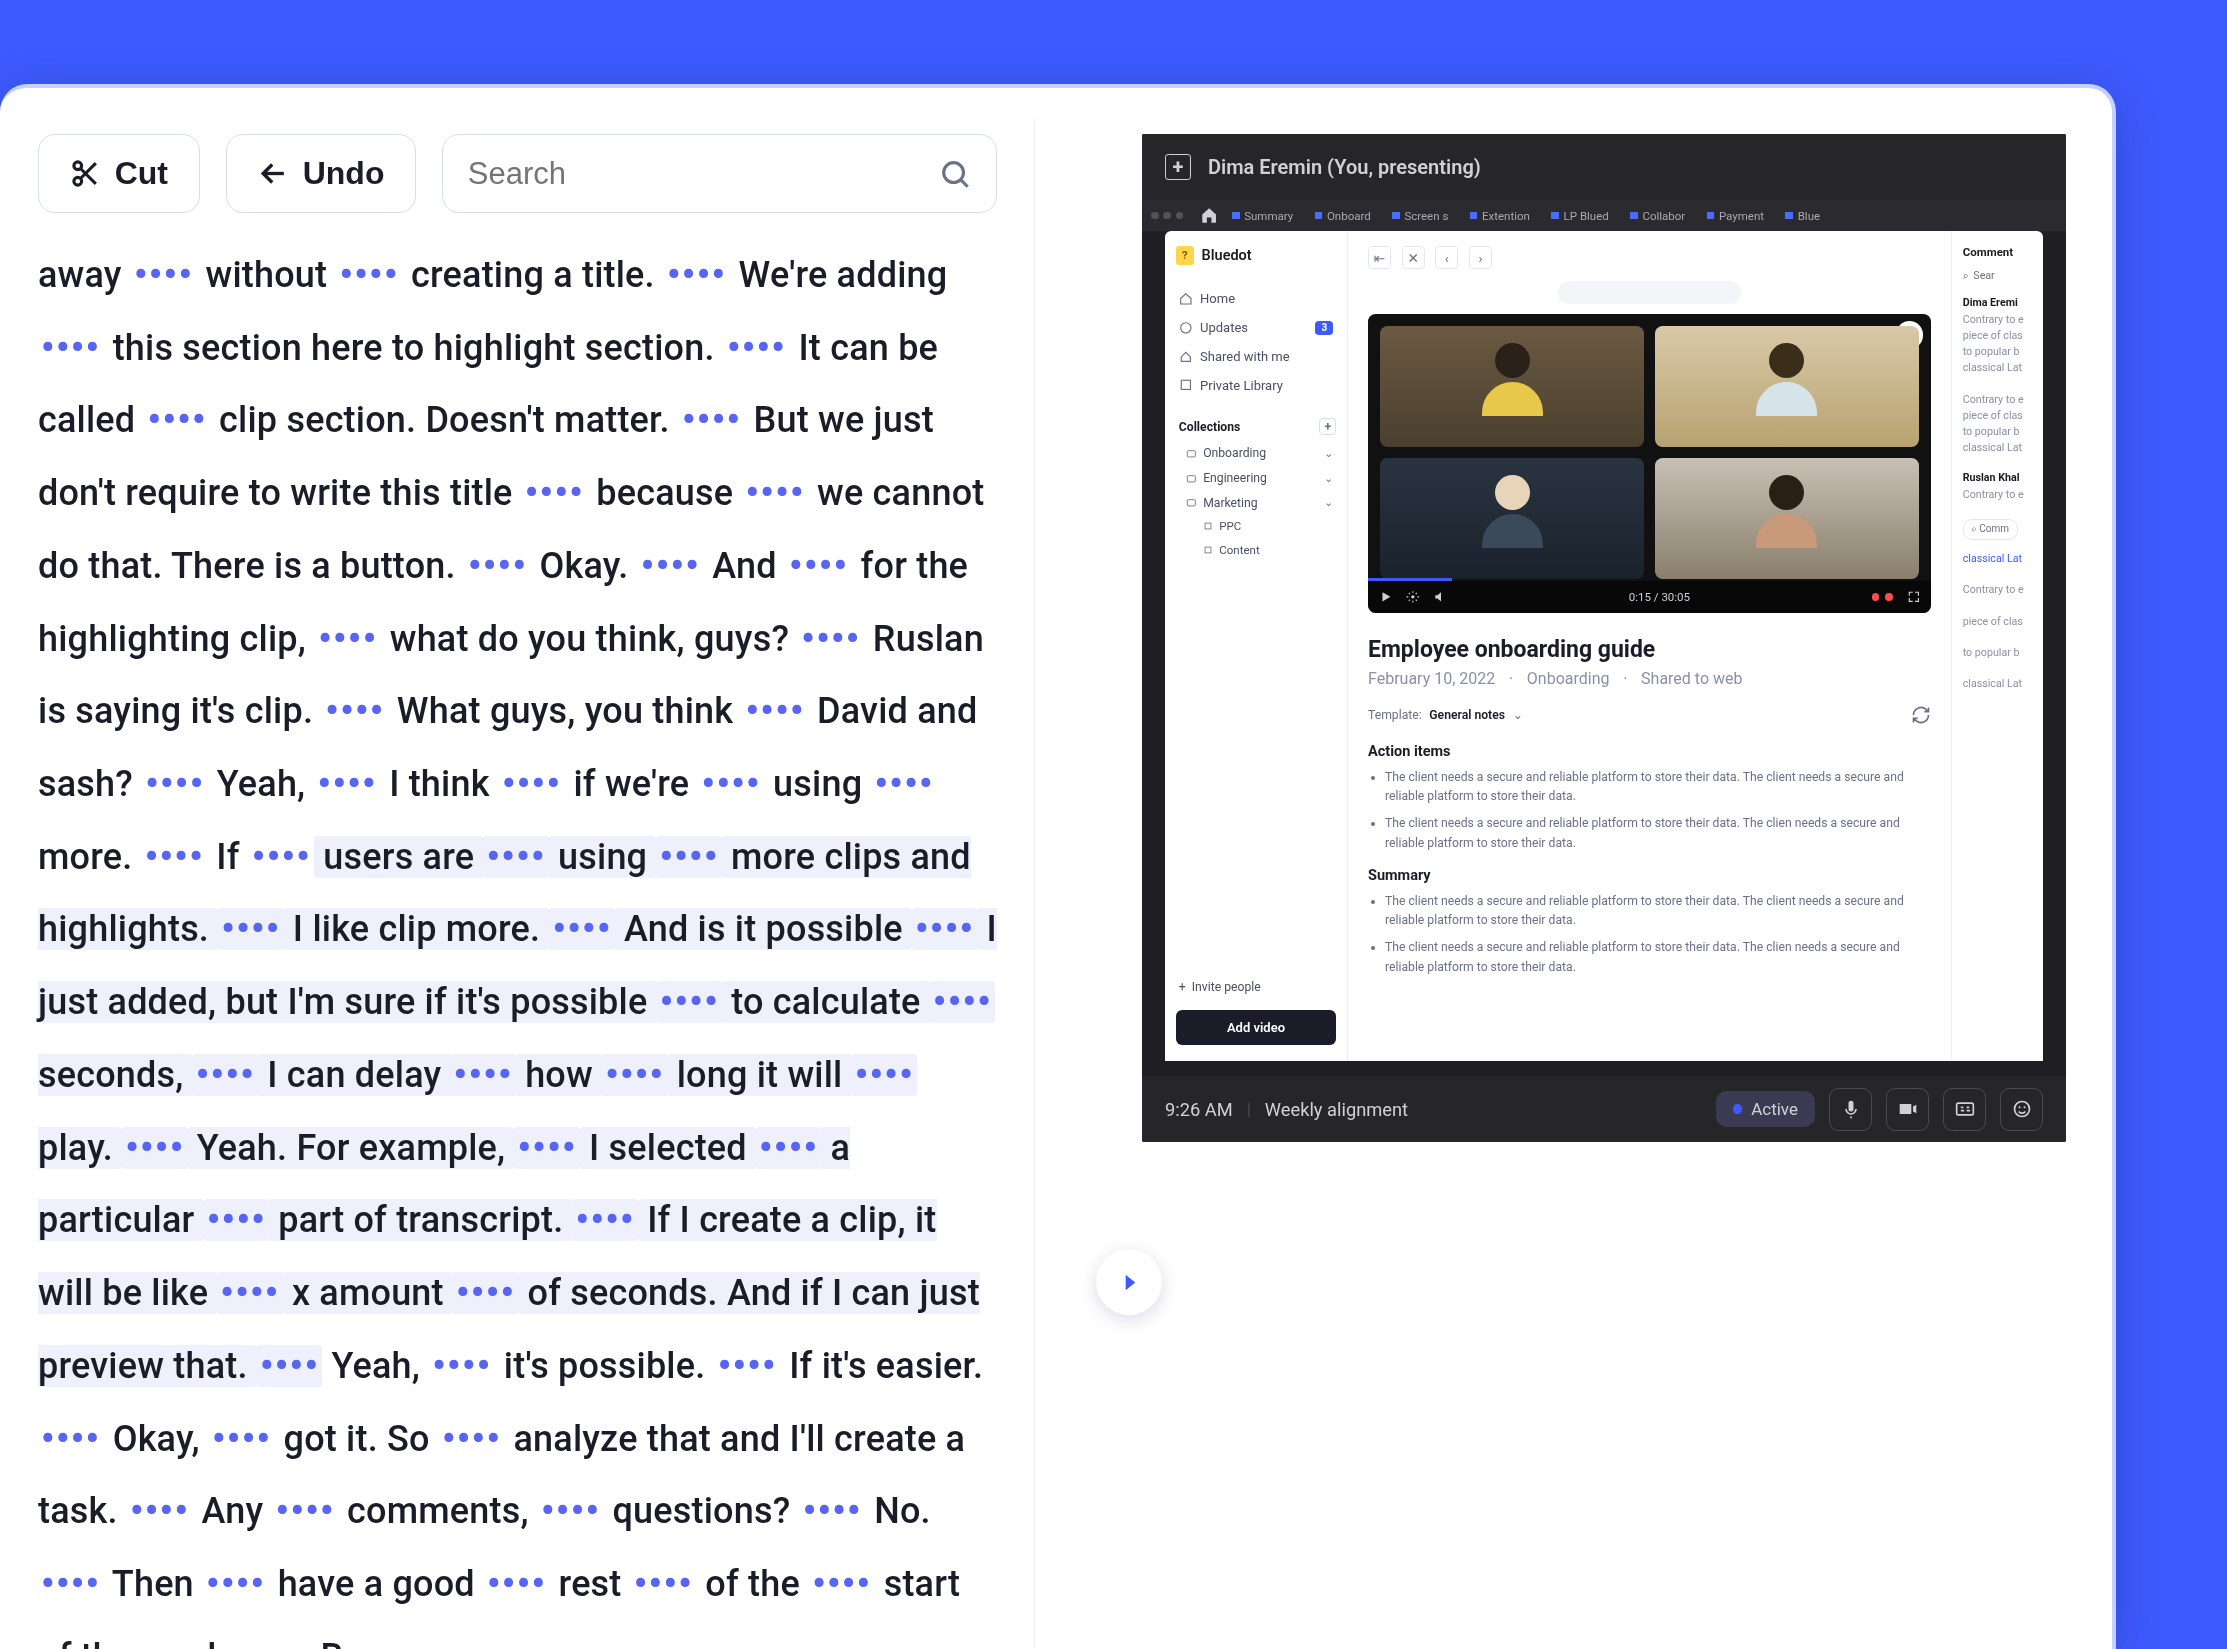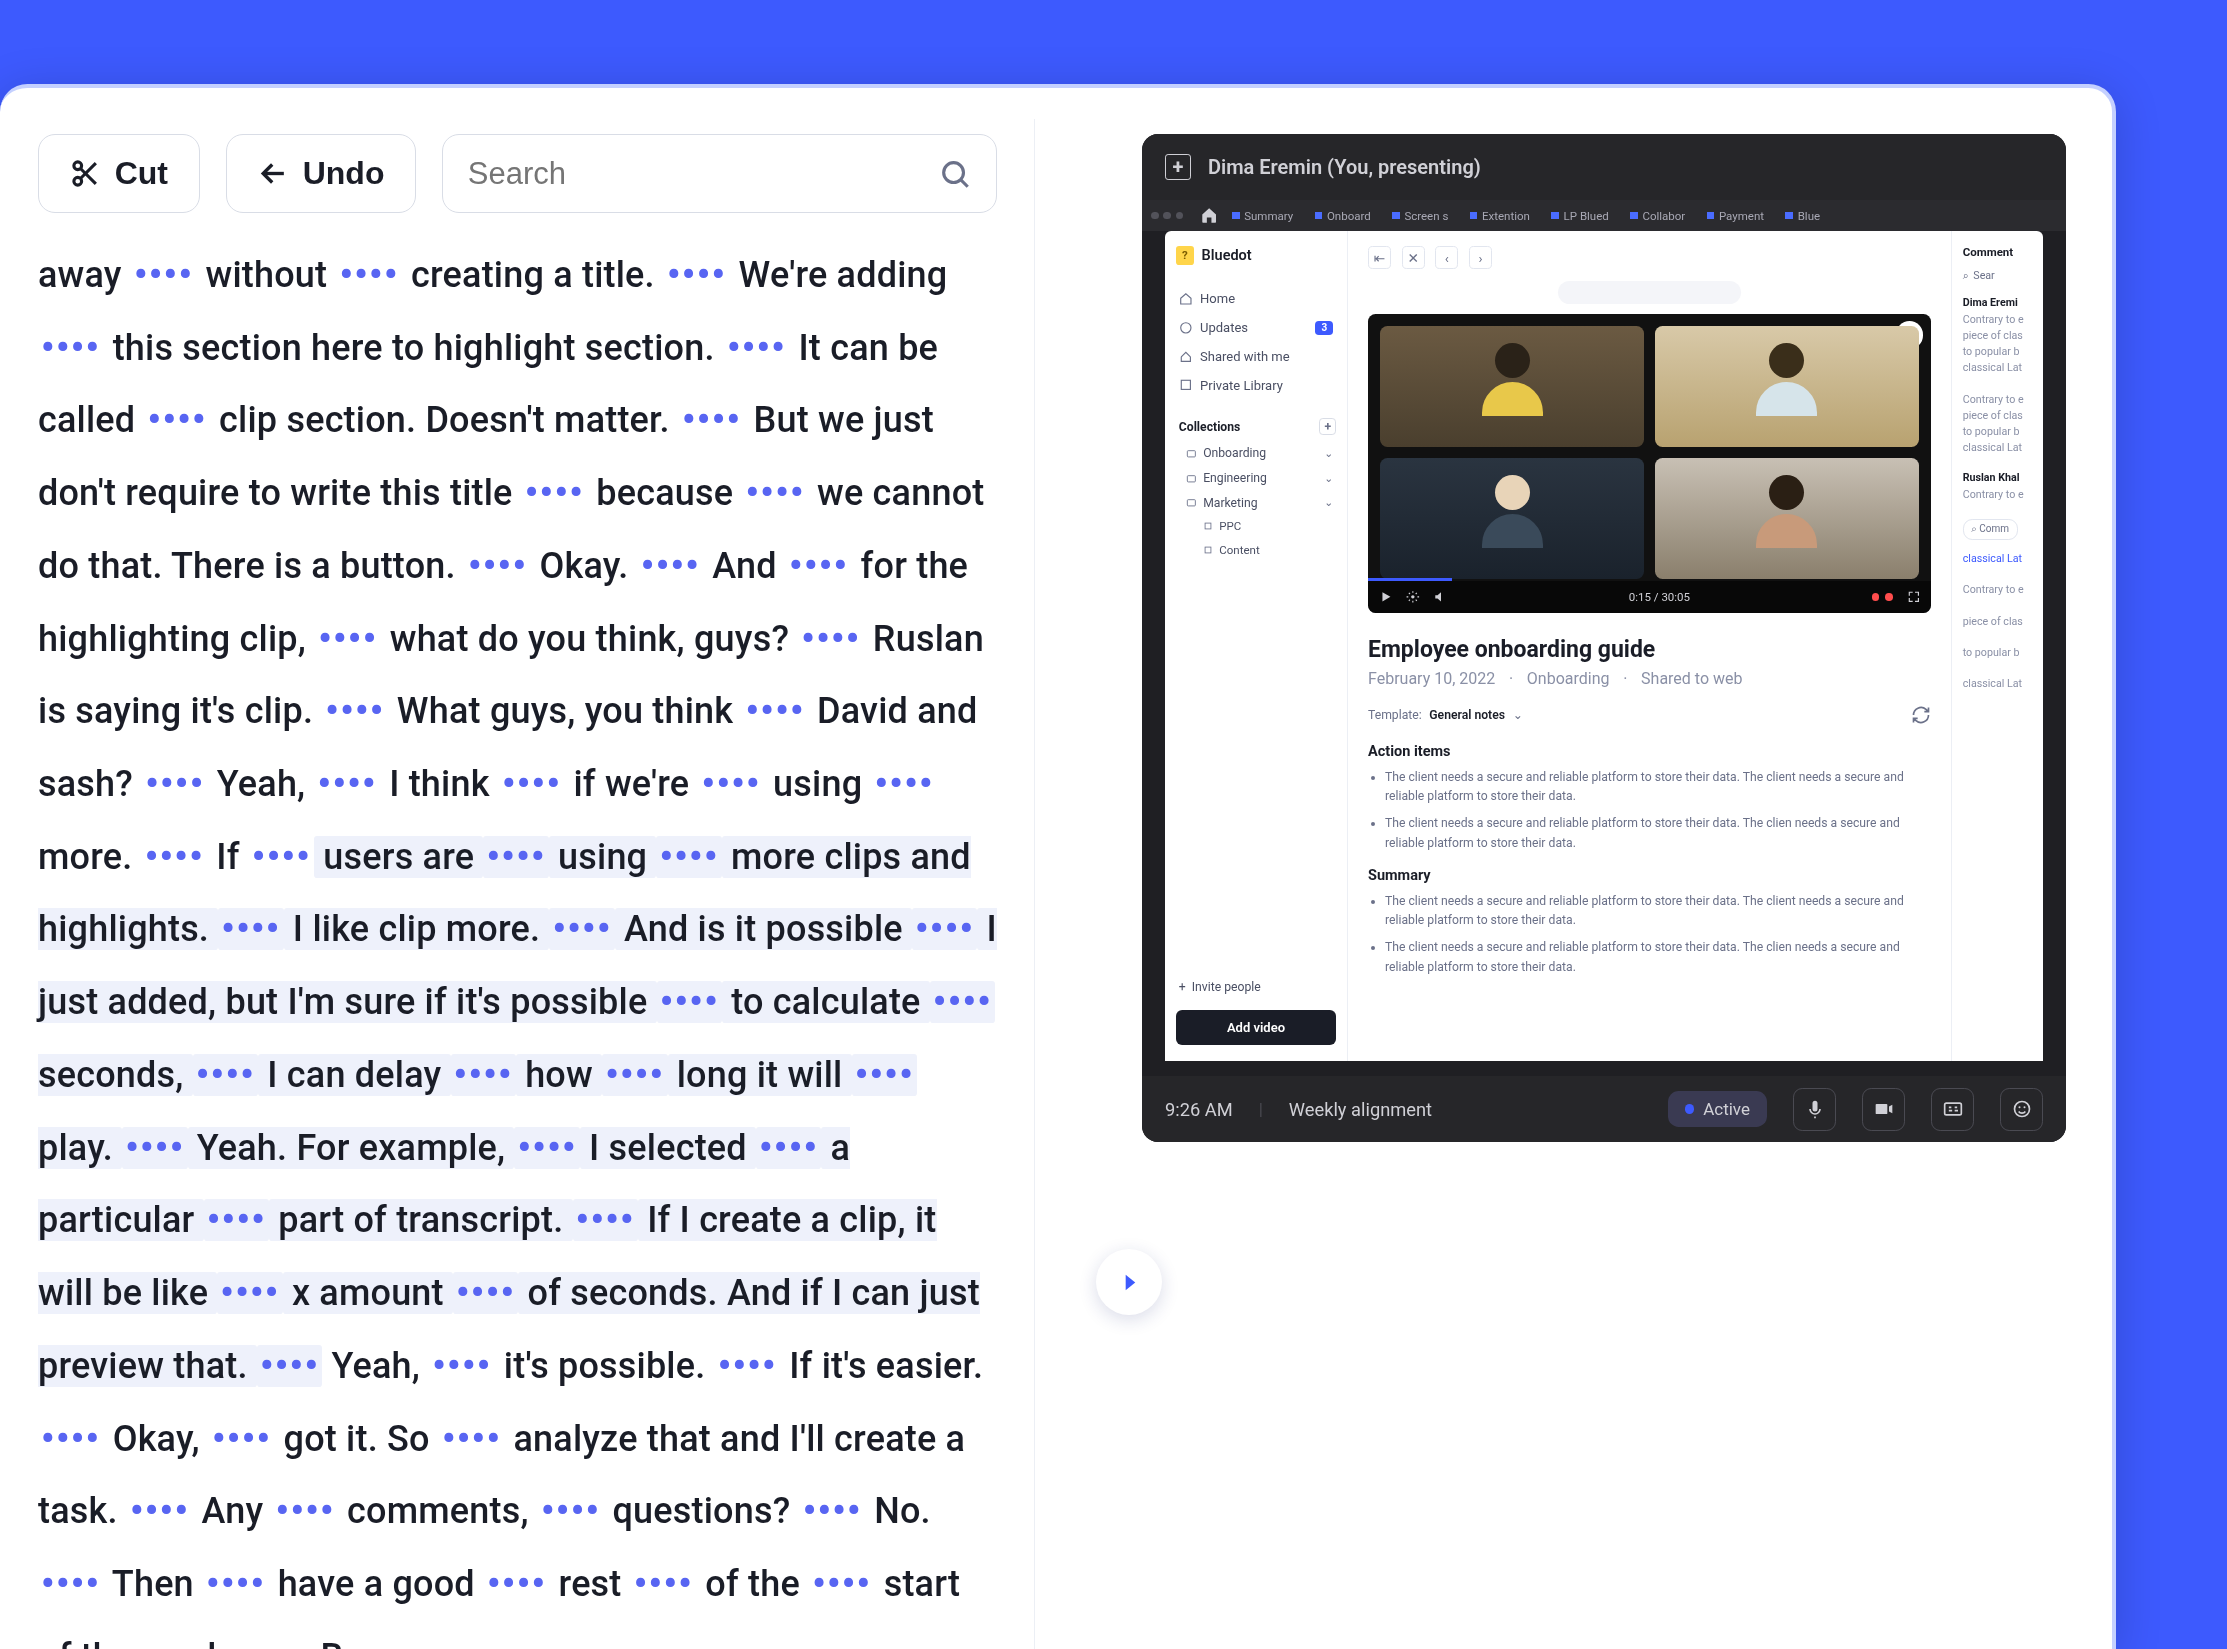--- a/index.html
+++ b/index.html
@@ -20,21 +20,21 @@
 
 .transcript { font-size: 36px; line-height: 2.02; color: #1a1d27; letter-spacing: 0.2px; font-weight: 500; }
 .transcript .dots { color: #5865f2; font-weight: 900; letter-spacing: 1.5px; padding: 0 3.1px; }
 .transcript .sel { background: #eef1fb; border-radius: 3.1px; }
 
 .right { flex: 1; position: relative; padding: 46px 0 0 107px; }
 
 .expand-btn { position: absolute; left: 61px; top: 1161px; width: 66px; height: 66px; border-radius: 50%; background: #fff; box-shadow: 0 4.6px 18.3px rgba(24, 40, 120, .16); display: flex; align-items: center; justify-content: center; cursor: pointer; }
 .expand-btn svg { width: 23px; height: 23px; fill: #3d5afe; }
 
-.video-window { width: 924px; height: 1008px; background: #1f1f23; border-radius: 16px; overflow: hidden; display: flex; flex-direction: column; color: #d0d0d6; font-size: 17px; }
+.video-window { width: 924px; height: 1008px; background: #1f1f23; border-radius: 2px; overflow: hidden; display: flex; flex-direction: column; color: #d0d0d6; font-size: 17px; }
 .titlebar { height: 66px; display: flex; align-items: center; padding: 0 23px; gap: 17px; background: #262629; }
 .title-icn { width: 26px; height: 26px; border: 1.5px solid #d0d0d6; border-radius: 3.1px; display: flex; align-items: center; justify-content: center; }
 .title-icn::before { content: "+"; font-size: 20px; font-weight: 700; }
 .titlebar span { font-weight: 600; font-size: 20px; }
 
 .browser { flex: 1; background: #fff; margin: 0 23px 15.3px 23px; border-radius: 6.1px 6.1px 0 0; overflow: hidden; display: flex; flex-direction: column; }
 .tabrow { height: 31px; background: #2b2b2f; display: flex; align-items: center; gap: 4.6px; padding: 0 9.2px; }
 .tabrow .dots3 { display: flex; gap: 4.6px; margin-right: 12.2px; }
 .tabrow .dots3 i { width: 7.6px; height: 7.6px; border-radius: 50%; background: #52525a; display: block; }
 .tabrow .home-icn { width: 18.3px; height: 18.3px; }
@@ -106,21 +106,21 @@
 
 .comments { width: 92px; border-left: 0.8px solid #eceff5; padding: 13.7px 0 0 10.7px; font-size: 11.5px; color: #6b7189; overflow: hidden; }
 .comments .head { font-weight: 700; color: #1a1d27; margin-bottom: 10.7px; }
 .comments .srch { display: flex; align-items: center; gap: 4.6px; font-size: 10.7px; margin-bottom: 13.7px; }
 .comments .entry { margin-bottom: 15.3px; font-size: 10.7px; }
 .comments .entry .name { font-weight: 700; color: #1a1d27; margin-bottom: 3.1px; white-space: nowrap; }
 .comments .entry .body { color: #8a90a6; line-height: 1.5; white-space: nowrap; }
 .comments .entry .link { color: #3d5afe; }
 .comments .reply { border: 0.8px solid #e2e6ef; border-radius: 9.2px; padding: 3.8px 7.6px; font-size: 10px; display: inline-flex; align-items: center; gap: 3.8px; margin-bottom: 10.7px; }
 
-.bottombar { height: 66px; background: #262629; display: flex; align-items: center; padding: 0 23px; gap: 26px; color: #d0d0d6; }
+.bottombar { height: 66px; background: #262629; display: flex; align-items: center; padding: 0 23px; gap: 14px; color: #d0d0d6; }
 .bottombar .time-lg { font-size: 18.3px; }
 .bottombar .pipe { color: #4a4a52; }
 .bottombar .meeting { font-size: 18.3px; }
 .bottombar .spacer { flex: 1; }
 .bottombar .active-pill { background: #3a3a52; border-radius: 10.7px; padding: 7.6px 17px; display: flex; align-items: center; gap: 9.2px; }
 .bottombar .active-pill i { width: 9.2px; height: 9.2px; border-radius: 50%; background: #3d5afe; display: block; }
 .bottombar .ctrl { width: 43px; height: 43px; border: 1.5px solid #4a4a52; border-radius: 9.2px; display: flex; align-items: center; justify-content: center; cursor: pointer; }
 .bottombar .ctrl svg { width: 20px; height: 20px; fill: #d0d0d6; }
 </style>
 </head>

